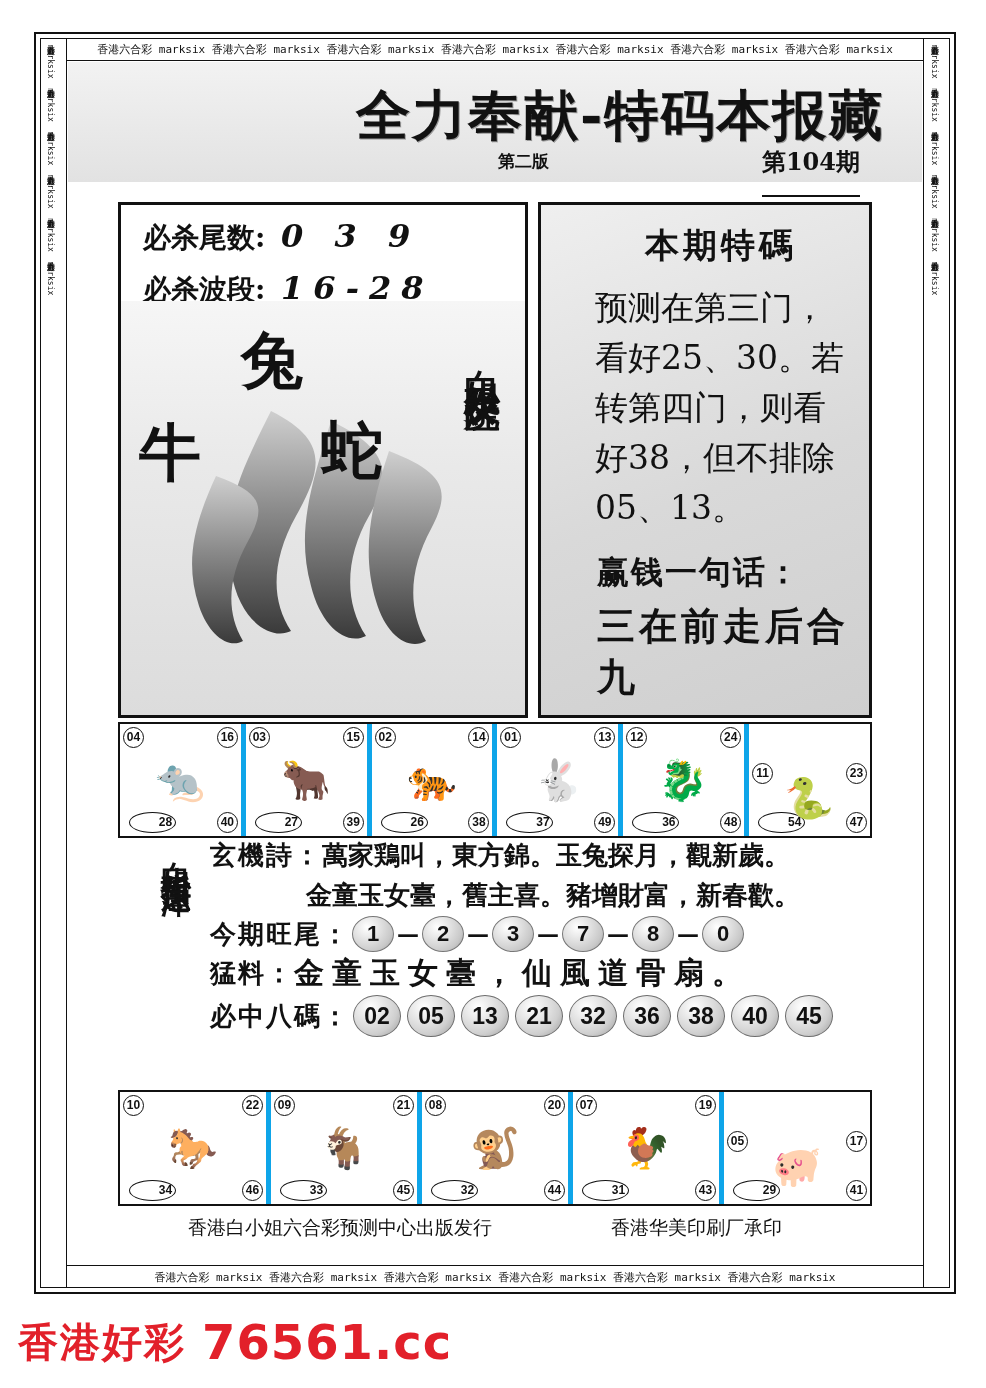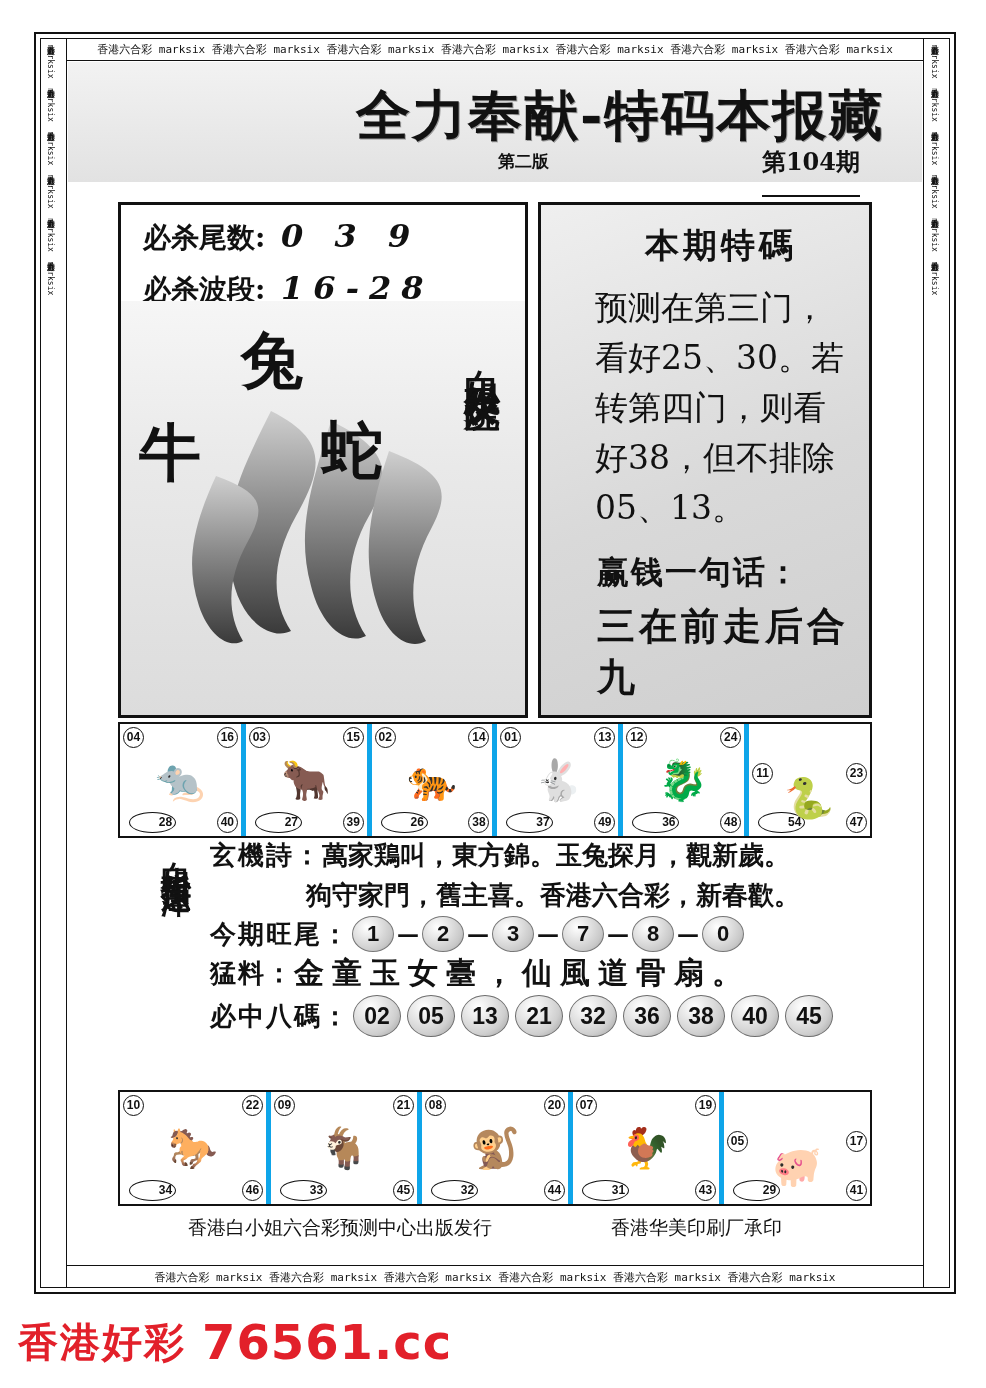--- a/index.html
+++ b/index.html
@@ -375,21 +375,21 @@
 
       <div class="mid">
         <div class="mid-vlabel">白小姐指点迷津</div>
         <div class="mid-rows">
 
           <div class="row">
             <span class="row-label">玄機詩：</span>
             <span class="poem">萬家鶏叫，東方錦。玉兔探月，觀新歲。</span>
           </div>
           <div>
-            <span class="poem-line2">狗守家門，舊主喜。香港六合彩，新春歡。</span>
+            <span class="poem-line2">金童玉女臺，舊主喜。豬增財富，新春歡。</span>
           </div>
 
           <div class="row">
             <span class="row-label">今期旺尾：</span>
             <span class="tail-ball">1</span>
             <span class="dash">—</span>
             <span class="tail-ball">2</span>
             <span class="dash">—</span>
             <span class="tail-ball">3</span>
             <span class="dash">—</span>

